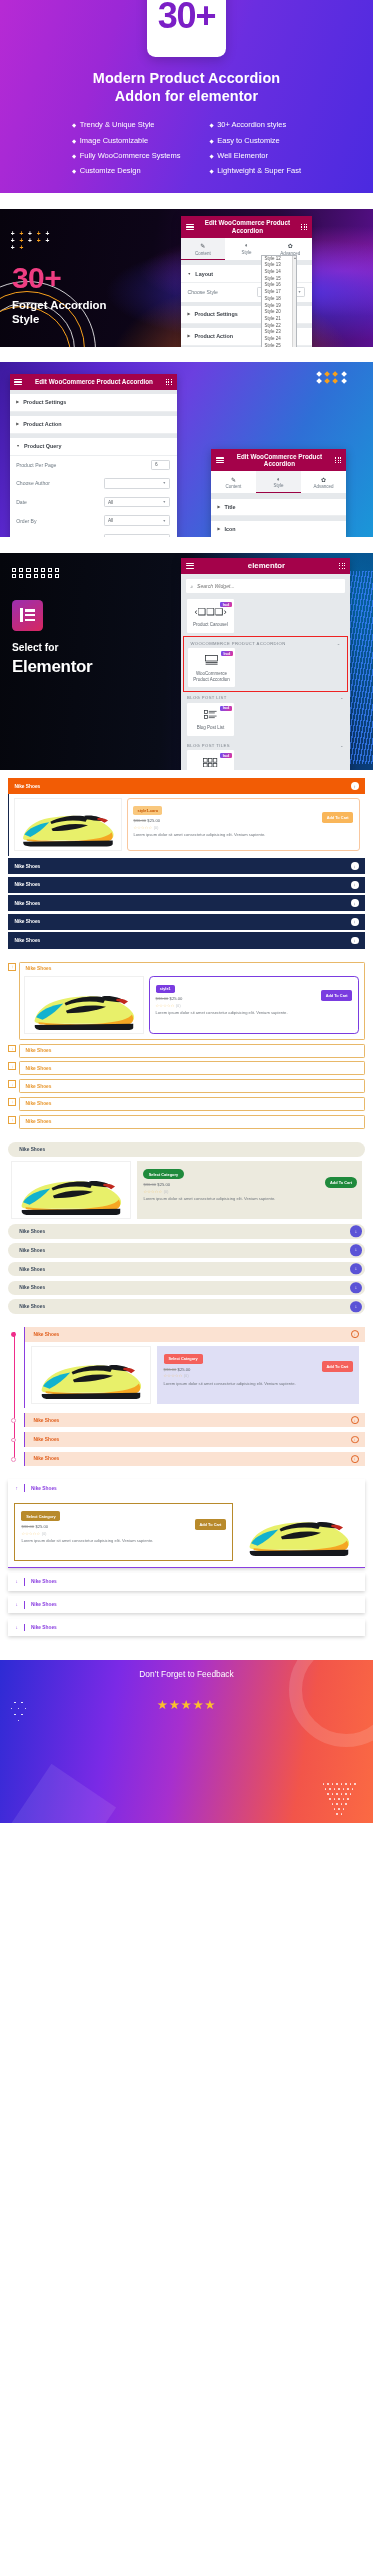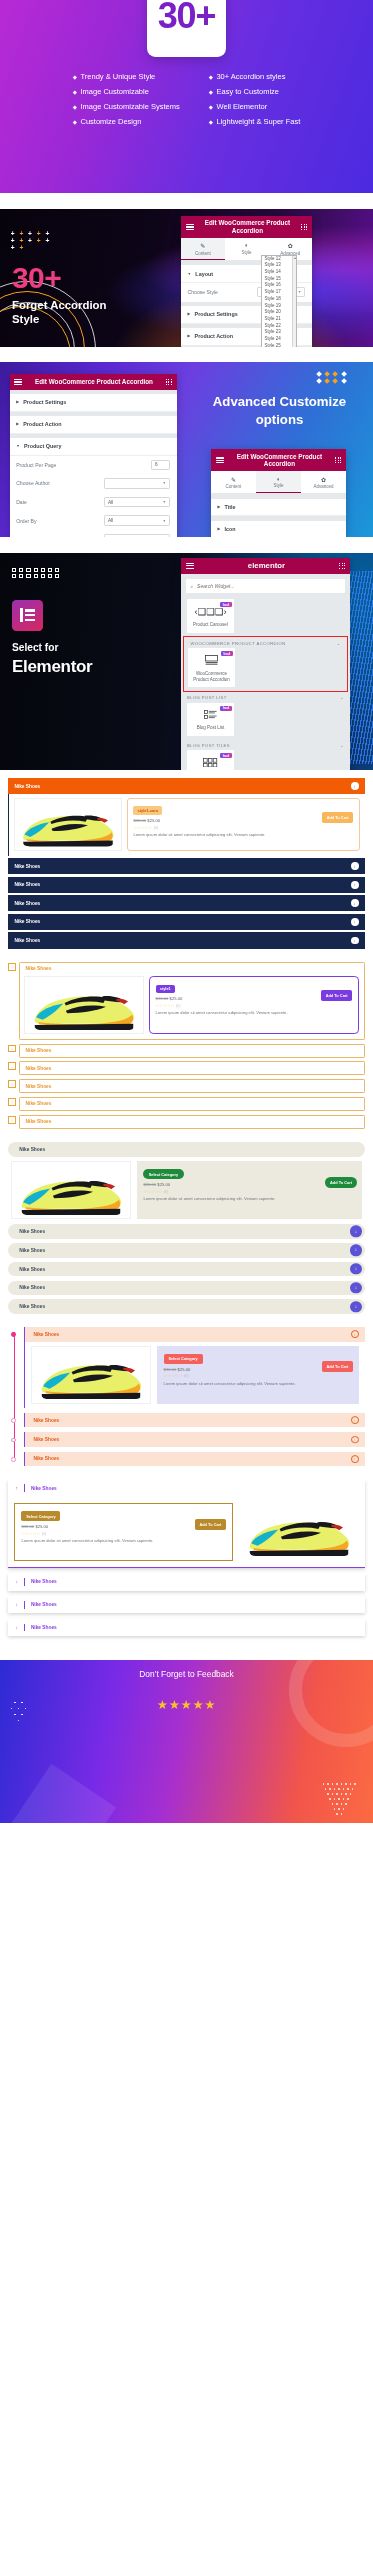--- a/index.html
+++ b/index.html
@@ -345,25 +345,29 @@
 </style>
 </head>
 <body>
 
 <div class="page">
 
   <section class="hero">
     <div class="hero-badge">
       <span>30+</span>
     </div>
+    <div class="hero-title">
+      <div>Modern Product Accordion</div>
+      <div>Addon for elementor</div>
+    </div>
     <div class="hero-features">
       <div class="feat-col">
         <div class="feat-item"><span class="dot">◆</span><span>Trendy &amp; Unique Style</span></div>
         <div class="feat-item"><span class="dot">◆</span><span>Image Customizable</span></div>
-        <div class="feat-item"><span class="dot">◆</span><span>Image Customizable Systems</span></div>
+        <div class="feat-item"><span class="dot">◆</span><span>Fully WooCommerce Systems</span></div>
         <div class="feat-item"><span class="dot">◆</span><span>Customize Design</span></div>
       </div>
       <div class="feat-col">
         <div class="feat-item"><span class="dot">◆</span><span>30+ Accordion styles</span></div>
         <div class="feat-item"><span class="dot">◆</span><span>Easy to Customize</span></div>
         <div class="feat-item"><span class="dot">◆</span><span>Well Elementor</span></div>
         <div class="feat-item"><span class="dot">◆</span><span>Lightweight &amp; Super Fast</span></div>
       </div>
     </div>
   </section>
@@ -459,21 +463,20 @@
     </div>
   </section>
 
   <div class="white-gap"></div>
 
   <section class="sec3">
     <div class="diam-row">
       <div><span class="diam" style="background:#fff"></span><span class="diam" style="background:#f7a01c"></span><span class="diam" style="background:#f7a01c"></span><span class="diam" style="background:#fff"></span></div>
       <div><span class="diam" style="background:#fff"></span><span class="diam" style="background:#f7a01c"></span><span class="diam" style="background:#f7a01c"></span><span class="diam" style="background:#fff"></span></div>
     </div>
-    <div class="sec3-title">Advanced Customize options</div>
 
     <div class="ed-panel" style="position:absolute; left:9.6px; top:12px; width:167px;">
       <div class="ed-head">
         <div class="ico-burger">
             <i></i>
             <i></i>
             <i></i>
           </div>
         <div class="ed-title">Edit WooCommerce Product Accordion</div>
         <div class="ico-apps">

